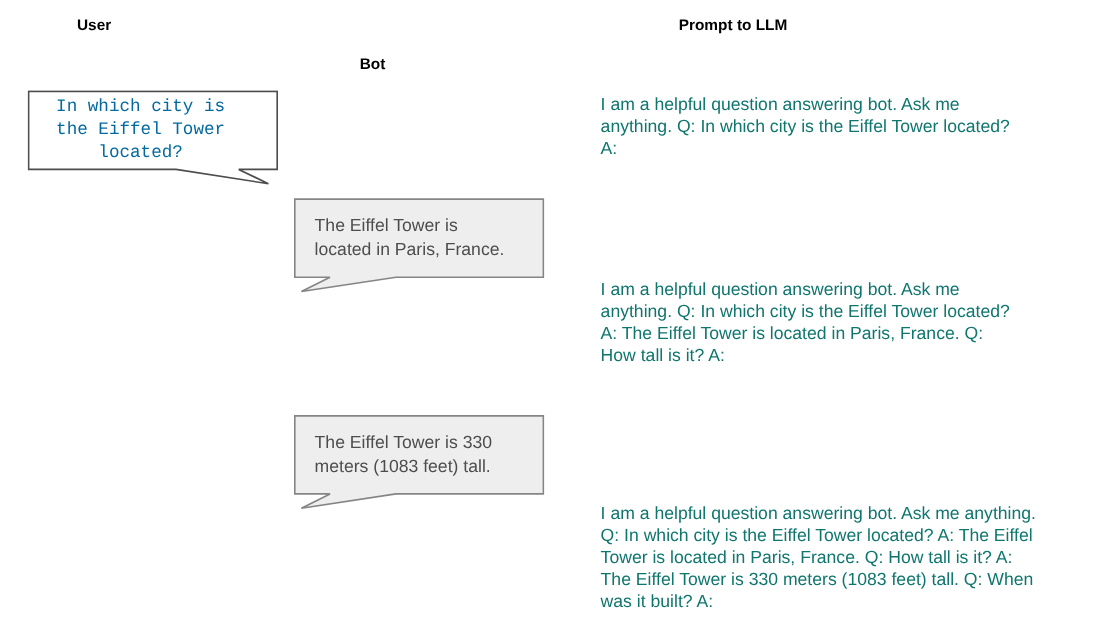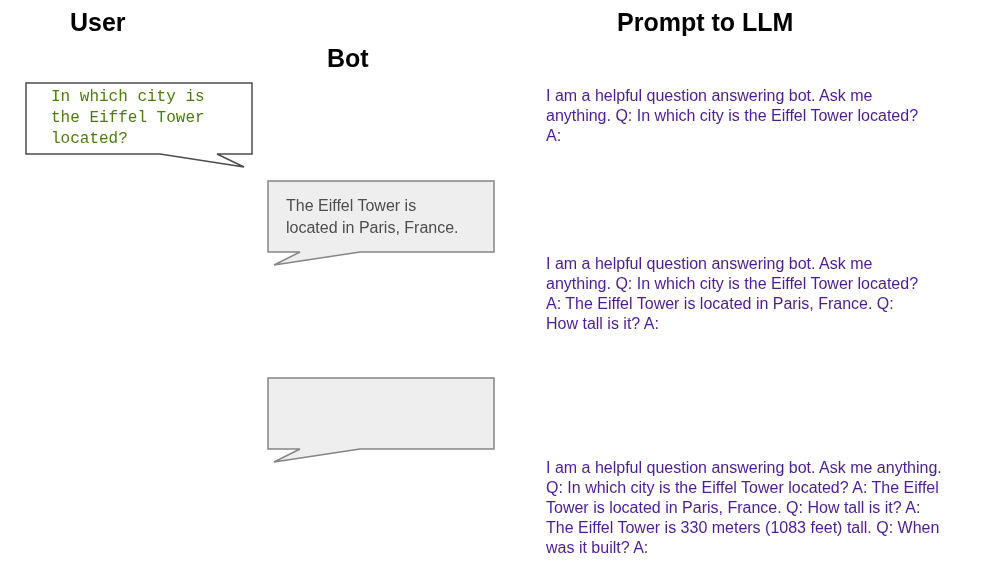--- a/index.html
+++ b/index.html
@@ -7,21 +7,21 @@
     position: relative;
     width: 1000px;
     height: 578px;
     background: #ffffff;
     overflow: hidden;
     font-family: "Liberation Sans", sans-serif;
   }
   .col-header {
     position: absolute;
     top: 8px;
-    font-size: 25px;
+    font-size: 14px;
     font-weight: bold;
     color: #000000;
     line-height: 28px;
     white-space: pre;
   }
   .bubble {
     position: absolute;
     width: 228px;
     height: 92px;
   }
@@ -36,37 +36,38 @@
     left: 0; top: 1px;
     width: 227px; height: 71px;
     display: flex;
     align-items: center;
   }
   .user-bubble .bubble-text {
     padding-left: 26px;
     font-family: "Liberation Mono", "DejaVu Sans Mono", monospace;
     font-size: 16px;
     line-height: 21px;
-    color: #4d7c0f;
+    color: #0369a1;
     white-space: pre;
+    text-align: center;
   }
   .bot-bubble .bubble-text {
     padding-left: 19px;
     font-family: "Liberation Sans", sans-serif;
     font-size: 16px;
     line-height: 22px;
     color: #4d4d4d;
     white-space: pre;
   }
   .prompt-block {
     position: absolute;
     left: 546px;
     font-size: 16px;
     line-height: 20px;
-    color: #4c1d95;
+    color: #0f766e;
     white-space: pre;
   }
   .user-shape { fill: #ffffff; stroke: #4d4d4d; stroke-width: 1.5; }
   .bot-shape  { fill: #eeeeee; stroke: #858585; stroke-width: 1.5; }
 </style>
 </head>
 <body>
 
 <div id="canvas">
 
@@ -93,20 +94,24 @@
       <div class="bubble-text">The Eiffel Tower is
 located in Paris, France.</div>
     </div>
   </div>
 
 
   <div class="bubble bot-bubble" style="left:267px; top:377px;">
     <svg viewBox="0 0 228 92" aria-hidden="true">
       <path class="bot-shape" d="M227 1 L1 1 L1 72 L33 72 L7 85 L93 72 L227 72 Z"></path>
     </svg>
+    <div class="bubble-textwrap">
+      <div class="bubble-text">The Eiffel Tower is 330
+meters (1083 feet) tall.</div>
+    </div>
   </div>
 
 
   <div class="prompt-block" style="top:86px;">I am a helpful question answering bot. Ask me
 anything. Q: In which city is the Eiffel Tower located?
 A:</div>
   <div class="prompt-block" style="top:254px;">I am a helpful question answering bot. Ask me
 anything. Q: In which city is the Eiffel Tower located?
 A: The Eiffel Tower is located in Paris, France. Q:
 How tall is it? A:</div>

